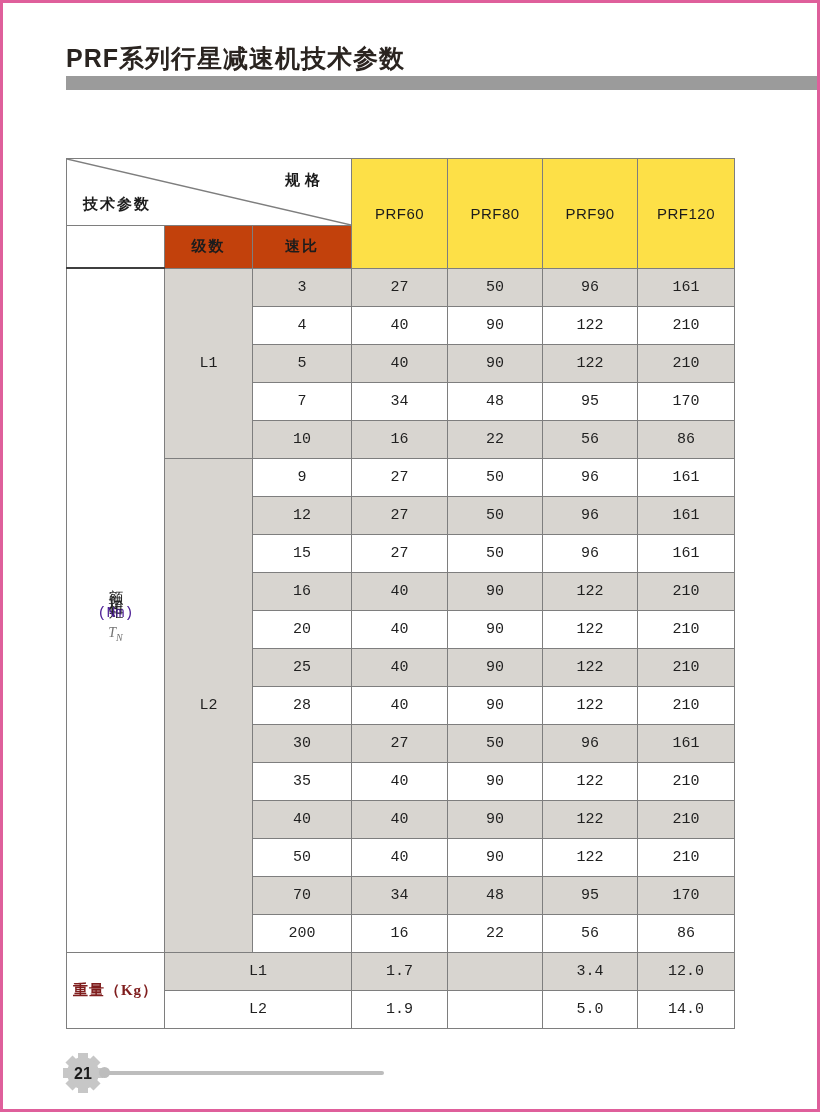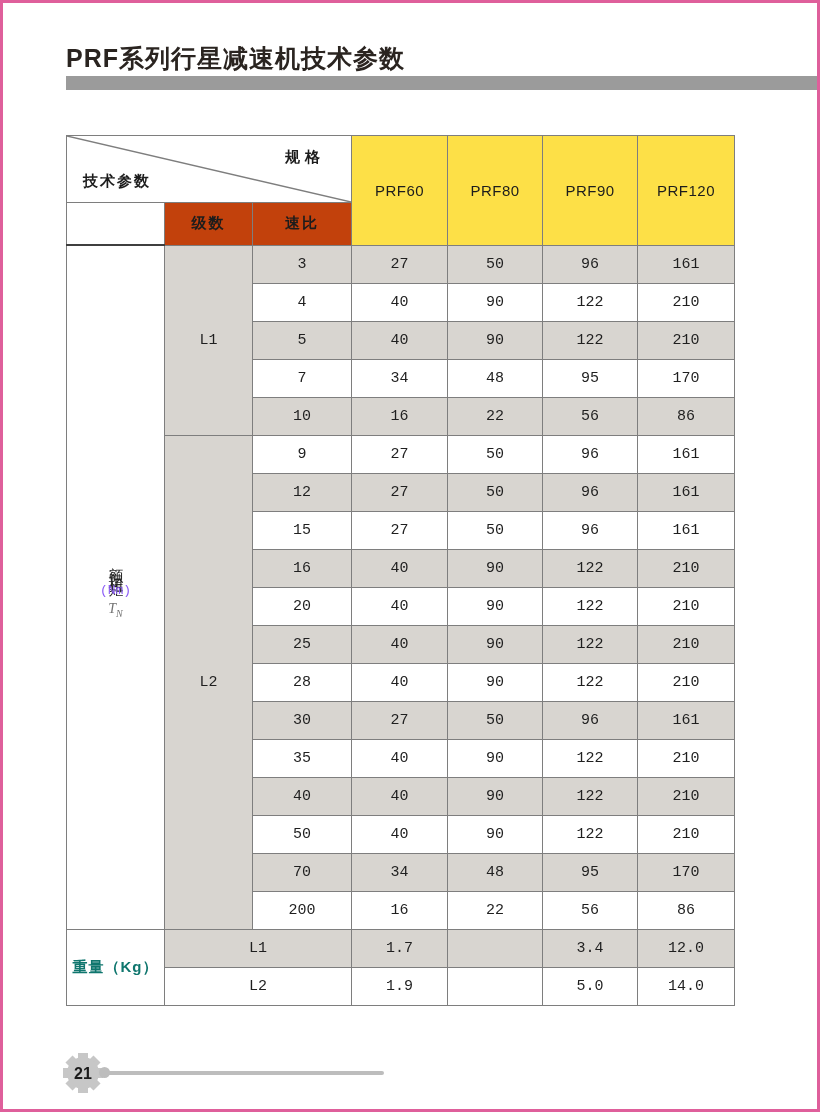--- a/index.html
+++ b/index.html
@@ -24,21 +24,21 @@
     font-family:"Liberation Sans",sans-serif;
     margin-top:12px;
   }
   .title-rule{
     position:absolute;left:66px;top:76px;
     width:751px;height:14px;background:#9b9b9b;
   }
 
   
   table.spec{
-    position:absolute;left:66px;top:135px;
+    position:absolute;left:66px;top:158px;
     border-collapse:collapse;table-layout:fixed;
     width:668px;
   }
   table.spec td{
     border:1px solid #7e7e7e;
     text-align:center;vertical-align:middle;
     padding:0;
     font-size:15px;
   }
   table.spec{border:1px solid #5d5d5d;}
@@ -80,32 +80,32 @@
   .torque-cell{background:#fff;}
   .torque-inner{
     display:flex;flex-direction:column;align-items:center;justify-content:center;gap:3px;
   }
   .vtext{
     writing-mode:vertical-rl;text-orientation:upright;
     font-size:15px;letter-spacing:5px;color:#242424;
     font-family:"Liberation Serif",serif;
   }
   .unit{
-    font-size:13px;margin-top:5px;color:#8b5cf6;
+    font-size:15px;margin-top:5px;color:#4c1d95;
     font-family:"Liberation Mono","DejaVu Sans Mono",monospace;
   }
   .sym{
     font-size:14px;font-style:italic;color:#737373;
     font-family:"Liberation Serif",serif;
   }
   .sym sub{font-size:10px;font-style:italic;}
 
   .weight-label{
-    background:#fff;font-weight:bold;font-size:15px;letter-spacing:1px;color:#0f766e;
-    font-family:Liberation Sans, sans-serif;
+    background:#fff;font-weight:bold;font-size:15px;letter-spacing:1px;color:#7f1d1d;
+    font-family:Liberation Serif, serif;
   }
   .weight-stage{
     font-family:"Liberation Mono","DejaVu Sans Mono",monospace;
     font-size:14px;color:#1f1f1f;
   }
 
   
   .footer-line{
     position:absolute;left:103px;top:1071px;
     width:281px;height:4px;background:#bdbdbd;border-radius:2px;

